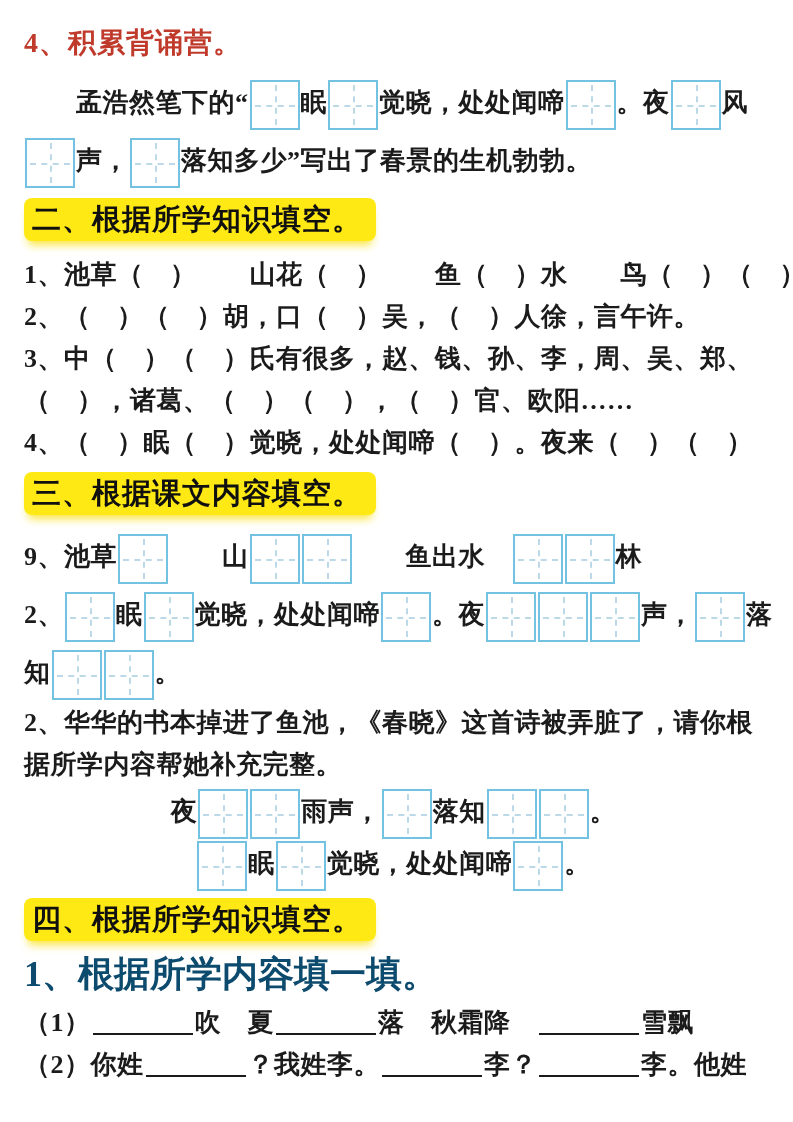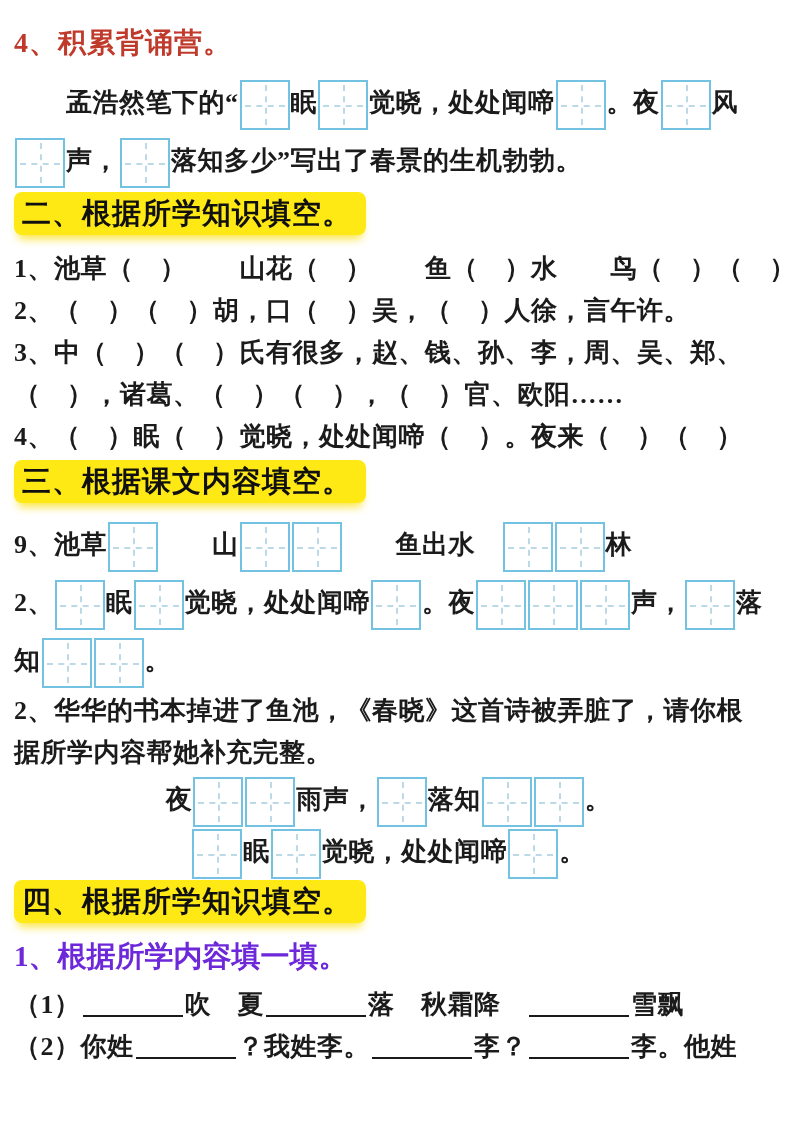--- a/index.html
+++ b/index.html
@@ -1,28 +1,28 @@
 <!DOCTYPE html>
 <html><head>
 <meta charset="utf-8">
 <style>
   html,body{margin:0;padding:0;}
   body{
     width:793px;height:1122px;overflow:hidden;background:#ffffff;
     font-family:"Liberation Serif","DejaVu Serif",serif;
     color:#1b1b1b;
   }
-  .sheet{padding:20px 30px 0 14px;box-sizing:border-box;width:793px;height:929px;position:relative;}
+  .sheet{padding:20px 30px 0 24px;box-sizing:border-box;width:793px;height:929px;position:relative;}
   .red-heading{
     color:#c03a2b;font-size:28px;font-weight:700;margin:4px 0 12px 0;letter-spacing:1px;
   }
   .red-sub{
-    color:#6d28d9;font-size:29px;font-weight:700;margin:2px 0 8px 0;line-height:40px;
+    color:#0c4a6e;font-size:36px;font-weight:700;margin:2px 0 8px 0;line-height:40px;
   }
-  .yh-wrap{margin:2px 0 10px 0;height:46px;}
+  .yh-wrap{margin:8px 0 10px 0;height:46px;}
   .yellow-heading{
     display:inline-block;background:#ffe915;color:#101010;
     font-size:29px;font-weight:800;line-height:38px;
     padding:2px 14px 3px 8px;border-radius:8px;
     box-shadow:0 8px 9px -4px rgba(248,222,0,.75);
     letter-spacing:1px;
   }
   .line{
     font-size:26px;font-weight:600;line-height:42px;white-space:nowrap;letter-spacing:.5px;
   }

